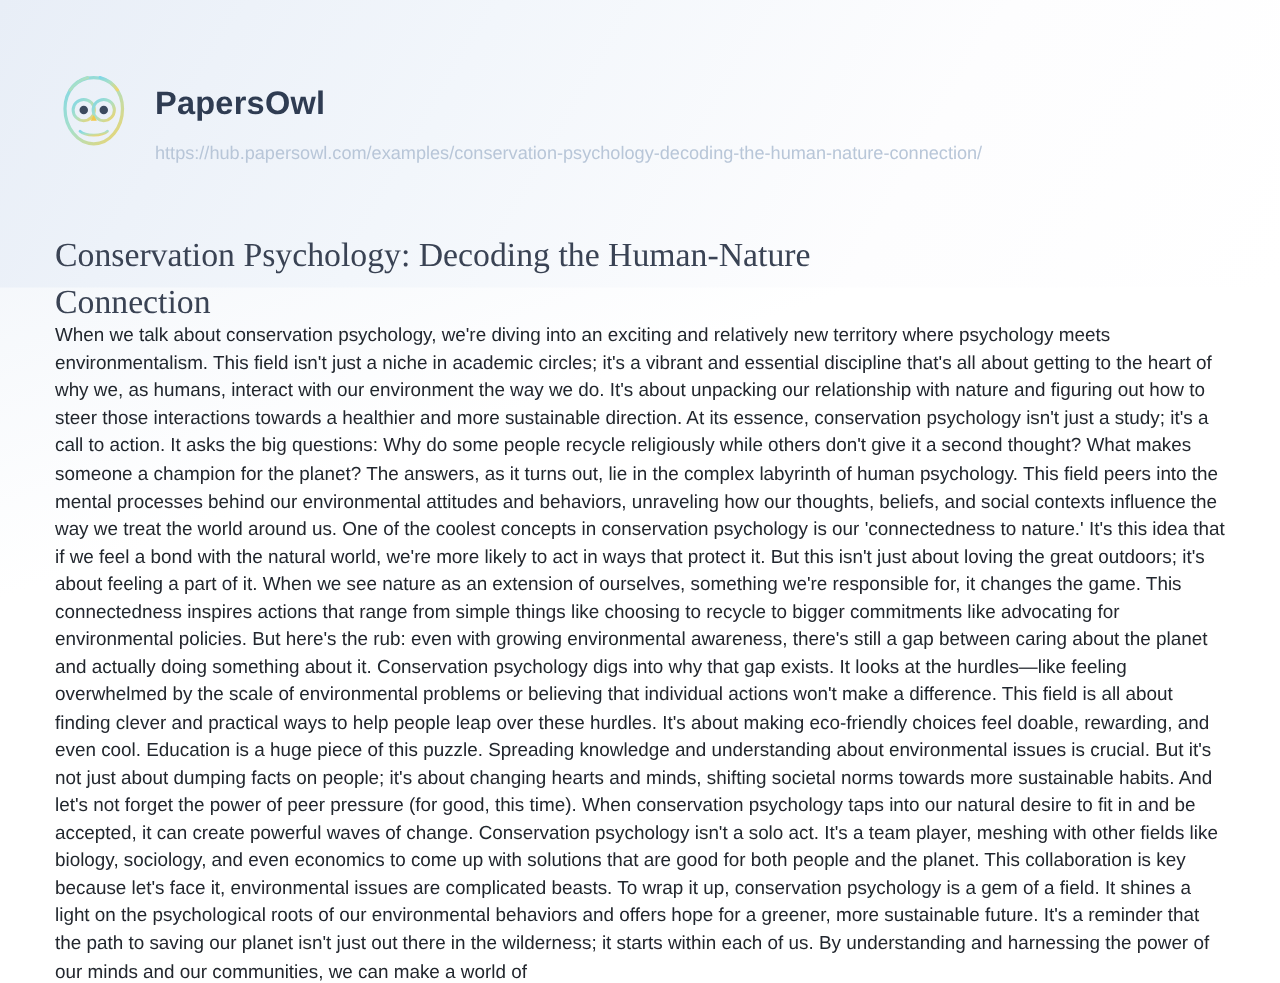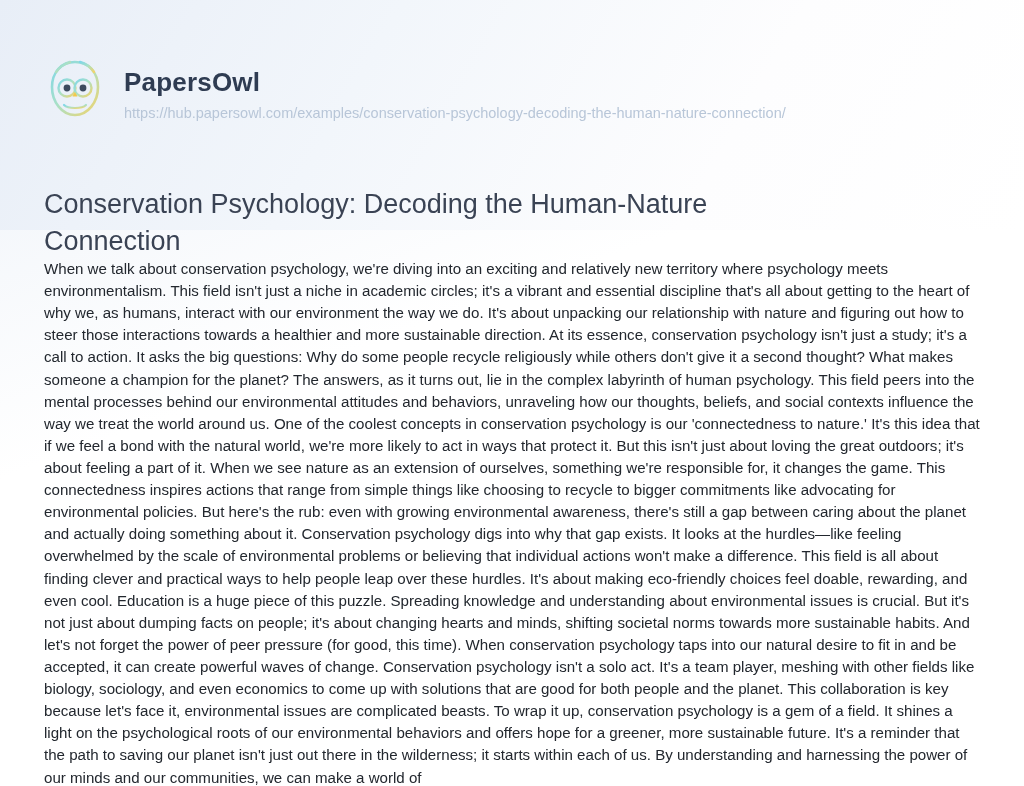--- a/index.html
+++ b/index.html
@@ -47,34 +47,34 @@
   }
   .brand-name {
     font-family: "Liberation Sans", sans-serif;
     font-size: 26px;
     font-weight: bold;
     color: #2f3c52;
     letter-spacing: 0.2px;
     line-height: 1.1;
   }
   .site-url {
-    margin-top: 6px;
+    margin-top: 16px;
     font-family: "Liberation Sans", sans-serif;
     font-size: 14.5px;
     color: #b8c6d8;
     line-height: 1.5;
     max-width: 790px;
     word-break: break-word;
   }
   .title {
     position: absolute;
     left: 44px;
     top: 168px;
     width: 700px;
-    font-family: Liberation Sans, sans-serif;
+    font-family: Liberation Serif, serif;
     font-size: 27px;
     font-weight: normal;
     color: #3a4354;
     line-height: 1.38;
   }
   .article {
     position: absolute;
     left: 44px;
     top: 258px;
     width: 936px;

